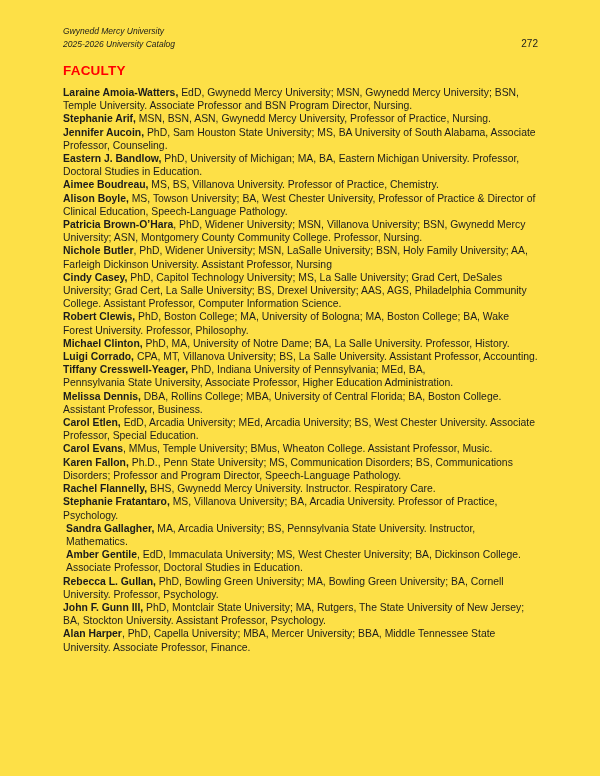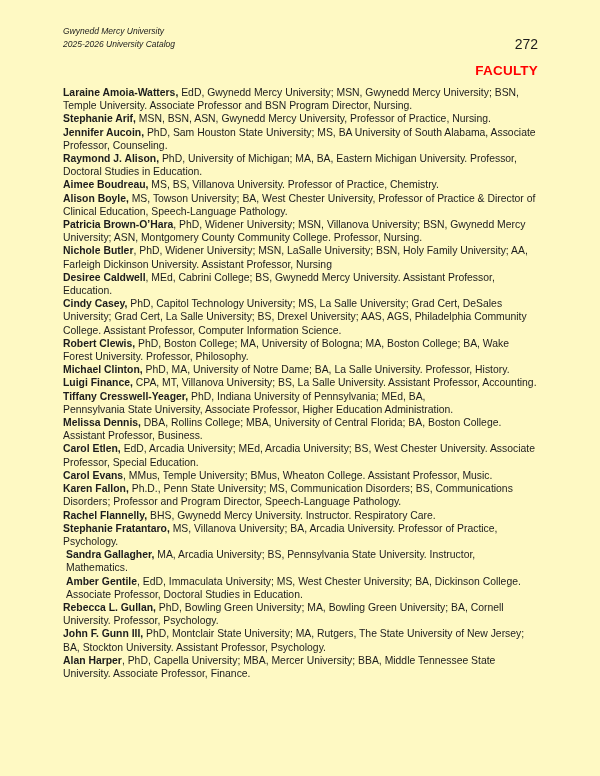--- a/index.html
+++ b/index.html
@@ -1,37 +1,37 @@
 <!DOCTYPE html>
 <html><head>
 <meta charset="utf-8">
 <style>
   * { box-sizing: border-box; }
   html, body { margin: 0; padding: 0; background: #ffffff; }
   .page {
     width: 600px;
     height: 776px;
-    background: #fef9c3;
+    background: #fde047;
     font-family: "Liberation Sans", sans-serif;
     color: #1c1c1c;
     padding: 25px 62px 0 63px;
     overflow: hidden;
     position: relative;
   }
   .doc-header {
     display: flex;
     justify-content: space-between;
     align-items: flex-end;
     font-size: 8.5px;
     line-height: 12.5px;
   }
   .header-left { font-style: italic; }
-  .page-number { font-style: normal; font-size: 14px; }
+  .page-number { font-style: normal; font-size: 10px; }
   .page-title {
-    text-align: right;
+    text-align: left;
     font-size: 13.5px;
     font-weight: bold;
     margin: 13px 0 8px 0;
     letter-spacing: 0.2px;
   }
   .faculty-list {
     font-size: 10.4px;
     line-height: 13.2px;
     text-align: left;
   }
@@ -56,40 +56,39 @@
 
   <h1 class="page-title" style="color: rgb(255, 0, 0);">FACULTY</h1>
 
   <div class="faculty-list">
   <p class="entry"><strong>Laraine Amoia-Watters,</strong><span> EdD, Gwynedd Mercy University; MSN, Gwynedd Mercy University; BSN, Temple University. Associate Professor and BSN Program Director, Nursing.</span></p>
 
   <p class="entry"><strong>Stephanie Arif,</strong><span> MSN, BSN, ASN, Gwynedd Mercy University, Professor of Practice, Nursing.</span></p>
 
   <p class="entry"><strong>Jennifer Aucoin,</strong><span> PhD, Sam Houston State University; MS, BA University of South Alabama, Associate Professor, Counseling.</span></p>
 
-  <p class="entry"><strong>Raymond J. Alison,</strong><span> PhD, University of Michigan; MA, BA, Eastern Michigan University. Professor, Doctoral Studies in Education.</span></p>
+  <p class="entry"><strong>Eastern J. Bandlow,</strong><span> PhD, University of Michigan; MA, BA, Eastern Michigan University. Professor, Doctoral Studies in Education.</span></p>
 
   <p class="entry"><strong>Aimee Boudreau,</strong><span> MS, BS, Villanova University. Professor of Practice, Chemistry.</span></p>
 
 
   <p class="entry"><strong>Alison Boyle,</strong><span> MS, Towson University; BA, West Chester University, Professor of Practice &amp; Director of Clinical Education, Speech-Language Pathology.</span></p>
 
   <p class="entry"><strong>Patricia Brown-O’Hara</strong><span>, PhD, Widener University; MSN, Villanova University; BSN, Gwynedd Mercy University; ASN, Montgomery County Community College. Professor, Nursing.</span></p>
 
   <p class="entry"><strong>Nichole Butler</strong><span>, PhD, Widener University; MSN, LaSalle University; BSN, Holy Family University; AA, Farleigh Dickinson University. Assistant Professor, Nursing</span></p>
 
-  <p class="entry"><strong>Desiree Caldwell</strong><span>, MEd, Cabrini College; BS, Gwynedd Mercy University. Assistant Professor, Education.</span></p>
 
   <p class="entry"><strong>Cindy Casey,</strong><span> PhD, Capitol Technology University; MS, La Salle University; Grad Cert, DeSales University; Grad Cert, La Salle University; BS, Drexel University; AAS, AGS, Philadelphia Community College. Assistant Professor, Computer Information Science.</span></p>
 
   <p class="entry"><strong>Robert Clewis,</strong><span> PhD, Boston College; MA, University of Bologna; MA, Boston College; BA, Wake Forest University. Professor, Philosophy.</span></p>
 
   <p class="entry"><strong>Michael Clinton,</strong><span> PhD, MA, University of Notre Dame; BA, La Salle University. Professor, History.</span></p>
 
-  <p class="entry"><strong>Luigi Finance,</strong><span> CPA, MT, Villanova University; BS, La Salle University. Assistant Professor, Accounting.</span></p>
+  <p class="entry"><strong>Luigi Corrado,</strong><span> CPA, MT, Villanova University; BS, La Salle University. Assistant Professor, Accounting.</span></p>
 
   <p class="entry"><strong>Tiffany Cresswell-Yeager,</strong><span> PhD, Indiana University of Pennsylvania; MEd, BA,
 Pennsylvania State University, Associate Professor, Higher Education Administration.</span></p>
 
   <p class="entry"><strong>Melissa Dennis,</strong><span> DBA, Rollins College; MBA, University of Central Florida; BA, Boston College. Assistant Professor, Business.</span></p>
 
   <p class="entry"><strong>Carol Etlen,</strong><span> EdD, Arcadia University; MEd, Arcadia University; BS, West Chester University. Associate Professor, Special Education.</span></p>
 
   <p class="entry"><strong>Carol Evans</strong><span>, MMus, Temple University; BMus, Wheaton College. Assistant Professor, Music.</span></p>
 

